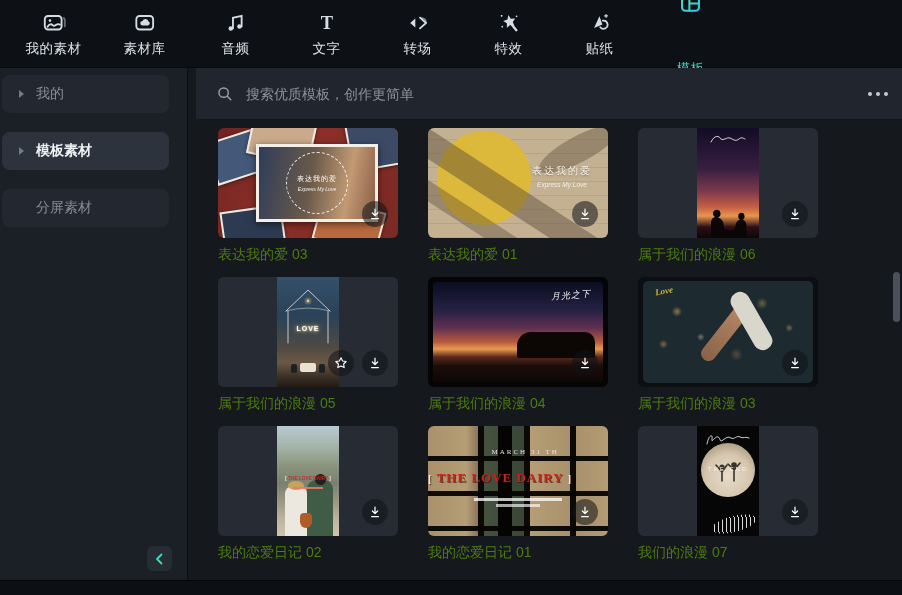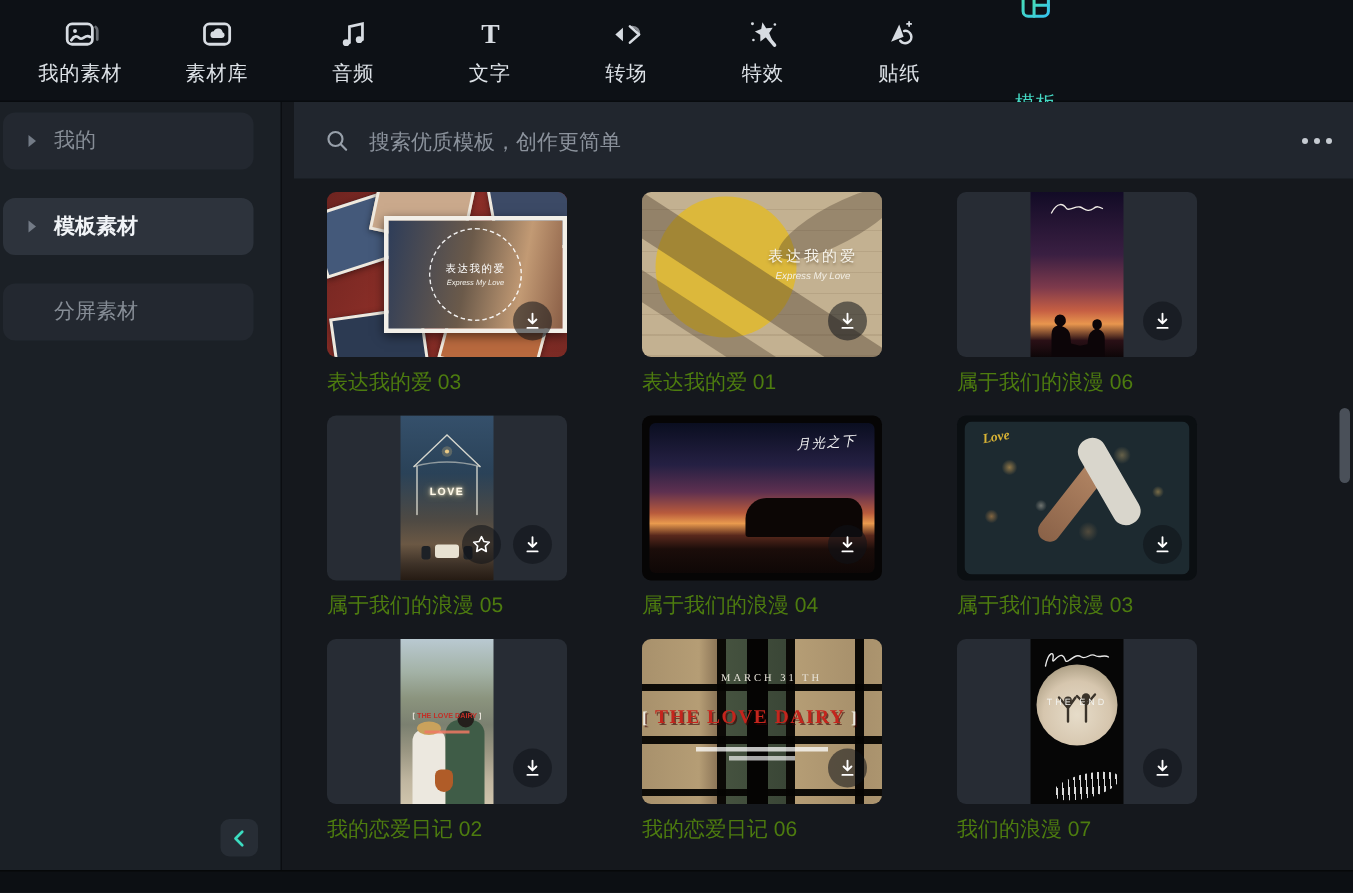--- a/index.html
+++ b/index.html
@@ -58,21 +58,21 @@
   .dots{display:flex;gap:4px;margin-left:14px;cursor:pointer;padding:4px 2px;}
   .dots span{width:4px;height:4px;border-radius:50%;background:#c6cbd2;display:block;}
 
   
   .grid{
     position:absolute;left:22px;top:60px;
     display:grid;grid-template-columns:repeat(3,200px);column-gap:10px;row-gap:14px;
   }
   .card{width:200px;}
   .thumb{
-    position:relative;width:160px;height:110px;border-radius:6px;overflow:hidden;
+    position:relative;width:180px;height:110px;border-radius:6px;overflow:hidden;
     background:#272c34;cursor:pointer;
   }
   .card-title{margin-top:7px;font-size:14px;line-height:18px;color:#4d7c0f;}
   .thumb.portrait{display:flex;justify-content:center;}
   .p-img{position:relative;width:62px;height:110px;overflow:hidden;flex:0 0 auto;}
 
   .circle-btn{
     position:absolute;right:10px;bottom:11px;width:26px;height:26px;border-radius:50%;
     background:rgba(15,19,24,.55);display:flex;align-items:center;justify-content:center;cursor:pointer;
   }
@@ -469,21 +469,21 @@
         <div class="rtitle"><span class="bk">[</span> <span>THE LOVE DAIRY</span> <span class="bk">]</span></div>
         <div class="cap1"></div>
         <div class="cap2"></div>
         <div class="circle-btn">
           <svg width="14" height="14" viewBox="0 0 14 14" fill="none" stroke="#fff" stroke-width="1.25" stroke-linecap="round" stroke-linejoin="round">
             <path d="M7 2.2 V8.4 M4.4 6 L7 8.6 L9.6 6"></path>
               <path d="M3.6 11.6 H10.4"></path>
           </svg>
         </div>
       </div>
-      <div class="card-title">我的恋爱日记 06</div>
+      <div class="card-title">我的恋爱日记 01</div>
     </div>
 
     <div class="card c9">
       <div class="thumb portrait">
         <div class="p-img c9i">
           <svg class="al" style="left:0;top:2px" width="62" height="22" viewBox="0 0 62 22" fill="none" stroke="#e8e8e8" stroke-width=".9" stroke-linecap="round">
             <path d="M10 16 C12 6 16 6 15 11 C14 16 18 8 21 9 C24 10 22 15 26 12 C29 10 31 8 34 10 C37 12 40 7 43 9 C46 11 49 8 52 10"></path>
           </svg>
           <div class="photo">
             <svg width="54" height="54" viewBox="0 0 54 54" fill="none" stroke="#3a332a" stroke-width="1.6" stroke-linecap="round">

